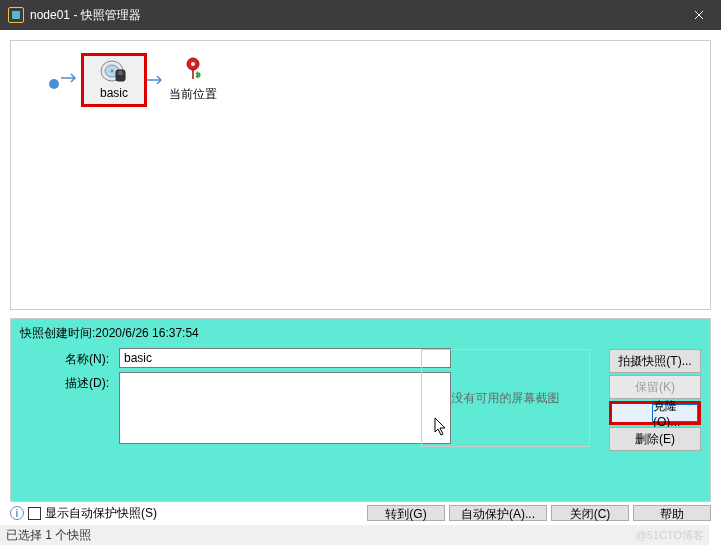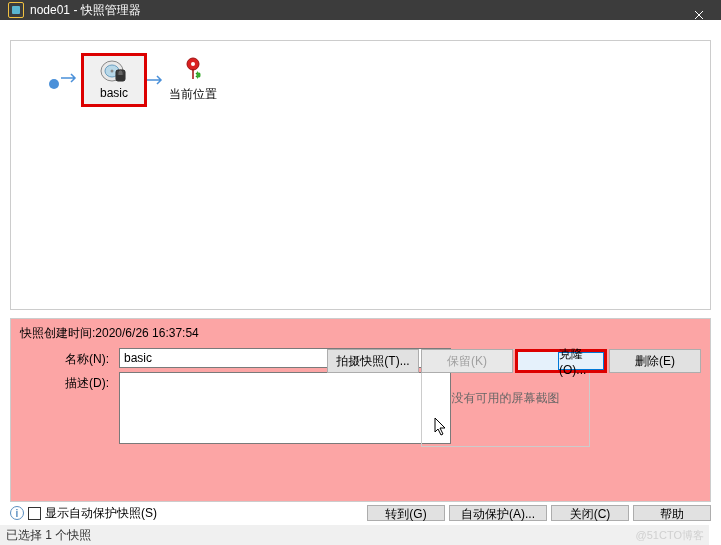--- a/index.html
+++ b/index.html
@@ -1,48 +1,48 @@
 <!DOCTYPE html>
 <html><head>
   <meta charset="utf-8">
   <style>
     * { box-sizing: border-box; margin: 0; padding: 0; }
     body { font-family: "Microsoft YaHei", "Segoe UI", sans-serif; font-size: 12px; background: #fff; width: 721px; height: 545px; overflow: hidden; position: relative; }
     
-    .titlebar { background: #3c3c3c; color: #fff; height: 20px; display: flex; align-items: center; padding: 0 8px; position: relative; }
+    .titlebar { background: #3c3c3c; color: #fff; height: 30px; display: flex; align-items: center; padding: 0 8px; position: relative; }
     .titlebar-icon { width: 16px; height: 16px; border: 1.5px solid #f0c040; border-radius: 2px; display: inline-flex; align-items: center; justify-content: center; margin-right: 6px; }
     .titlebar-icon-inner { width: 8px; height: 8px; background: #5ab5d0; border-radius: 1px; }
     .titlebar-title { font-size: 12px; }
     .titlebar-close { position: absolute; right: 0; top: 0; width: 45px; height: 30px; display: flex; align-items: center; justify-content: center; color: #fff; cursor: pointer; }
     
     .main-panel { position: absolute; top: 40px; left: 10px; right: 10px; height: 270px; border: 1px solid #ccc; background: #fff; padding: 10px; }
     
     .snapshot-graph { display: flex; align-items: flex-start; margin-top: 10px; margin-left: 28px; }
     .graph-start { width: 10px; height: 10px; background: #4a90d9; border-radius: 50%; margin-top: 18px; margin-right: 2px; }
     .graph-arrow { color: #4a90d9; margin-top: 10px; font-size: 14px; width: 20px; }
     
     .snapshot-node { border: 3px solid #dc0000; background: #f0f0f0; padding: 4px 6px; display: flex; flex-direction: column; align-items: center; width: 66px; margin-top: -8px; }
     .snapshot-disk { width: 28px; height: 24px; position: relative; }
     .snapshot-disk svg { width: 28px; height: 24px; }
     .snapshot-label { font-size: 12px; color: #000; margin-top: 2px; }
     
     .current-node { display: flex; flex-direction: column; align-items: center; margin-left: 2px; margin-top: -4px; }
     .current-pin svg { width: 18px; height: 24px; }
     .current-label { font-size: 12px; color: #000; margin-top: 2px; }
     
-    .details-panel { position: absolute; top: 318px; left: 10px; right: 10px; bottom: 43px; border: 1px solid #ccc; background: #fca5a5; padding: 6px 9px; }
+    .details-panel { position: absolute; top: 318px; left: 10px; right: 10px; bottom: 43px; border: 1px solid #ccc; background: #5eead4; padding: 6px 9px; }
     .created-time { font-size: 12px; margin-bottom: 6px; }
     .form-row { display: flex; align-items: flex-start; margin-bottom: 4px; }
     .form-label { width: 54px; font-size: 12px; padding-top: 3px; margin-left: 45px; }
     .form-input { border: 1px solid #7a7a7a; height: 20px; padding: 2px 4px; font-size: 12px; width: 332px; font-family: inherit; }
     .form-textarea { border: 1px solid #7a7a7a; height: 72px; width: 332px; padding: 2px 4px; font-size: 12px; font-family: inherit; resize: none; }
     
     .screenshot-box { position: absolute; left: 410px; top: 30px; width: 169px; height: 98px; border: 1px solid #ccc; display: flex; align-items: center; justify-content: center; color: #666; font-size: 12px; }
     
-    .right-buttons { position: absolute; right: 9px; top: 30px; display: flex; flex-direction: row; gap: 2px; }
+    .right-buttons { position: absolute; right: 9px; top: 30px; display: flex; flex-direction: column; gap: 2px; }
     .right-btn { width: 92px; height: 24px; border: 1px solid #adadad; background: #e1e1e1; font-size: 12px; font-family: inherit; cursor: pointer; }
     .right-btn:disabled { color: #a0a0a0; background: #e8e8e8; }
     .right-btn.highlighted { border: 3px solid #dc0000; background: #e5f1fb; border-top: 3px solid #dc0000; padding: 0; }
     .highlighted-inner { border: 1px solid #0078d7; background: #e5f1fb; height: 100%; display: flex; align-items: center; justify-content: center; margin-left: 40px; }
     
     .bottom-bar { position: absolute; left: 10px; right: 10px; bottom: 20px; height: 24px; display: flex; align-items: center; }
     .bottom-left { display: flex; align-items: center; gap: 4px; }
     .info-icon { width: 14px; height: 14px; border: 1.5px solid #5a8ec0; border-radius: 50%; display: inline-flex; align-items: center; justify-content: center; color: #5a8ec0; font-size: 10px; font-weight: bold; }
     .checkbox { width: 13px; height: 13px; border: 1px solid #333; }
     .bottom-buttons { margin-left: auto; display: flex; gap: 4px; }

